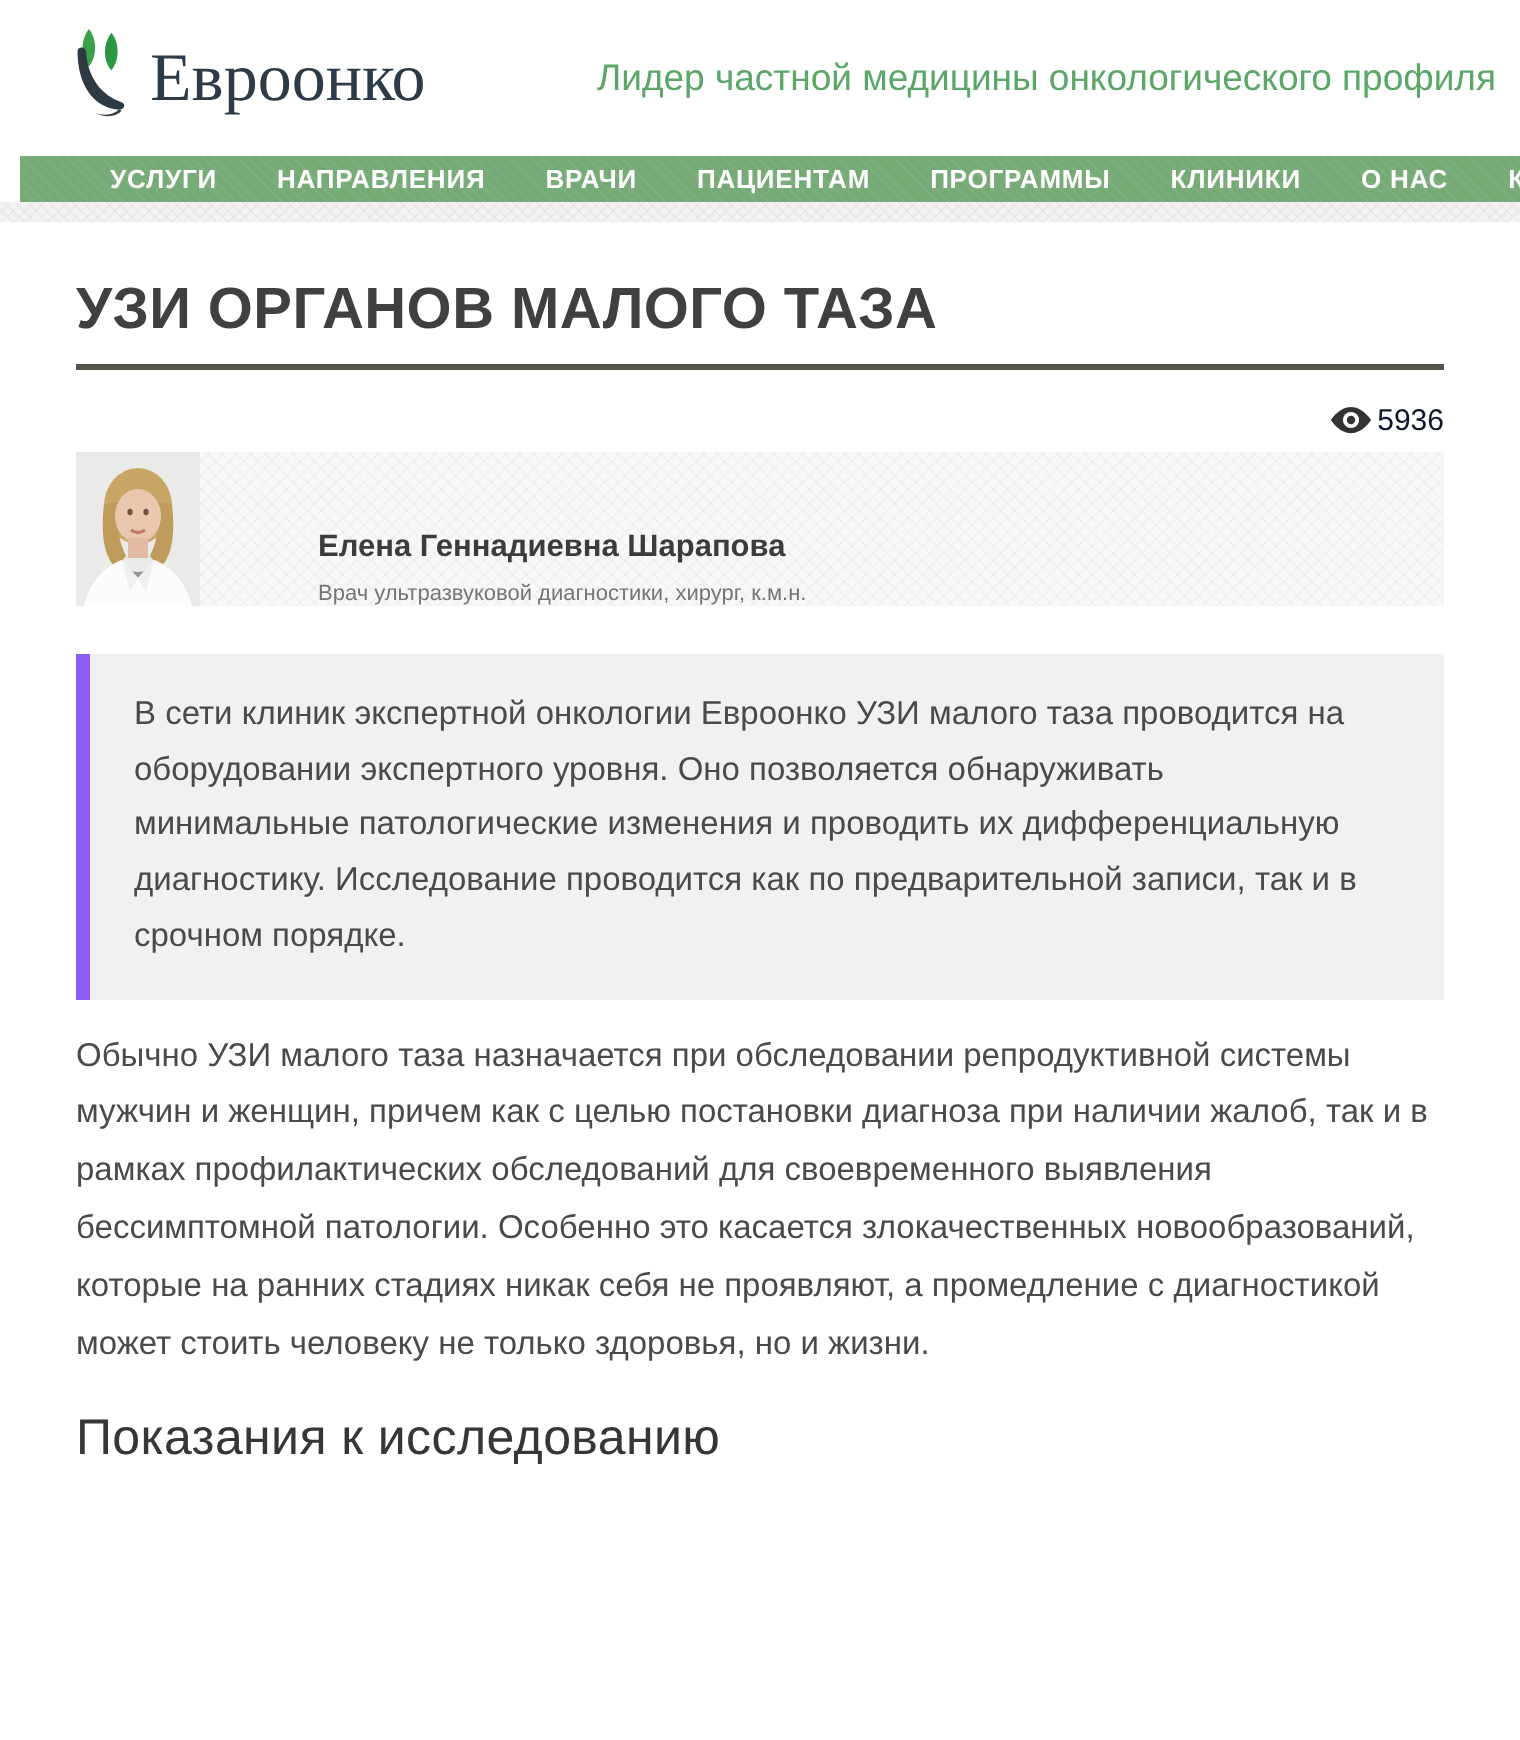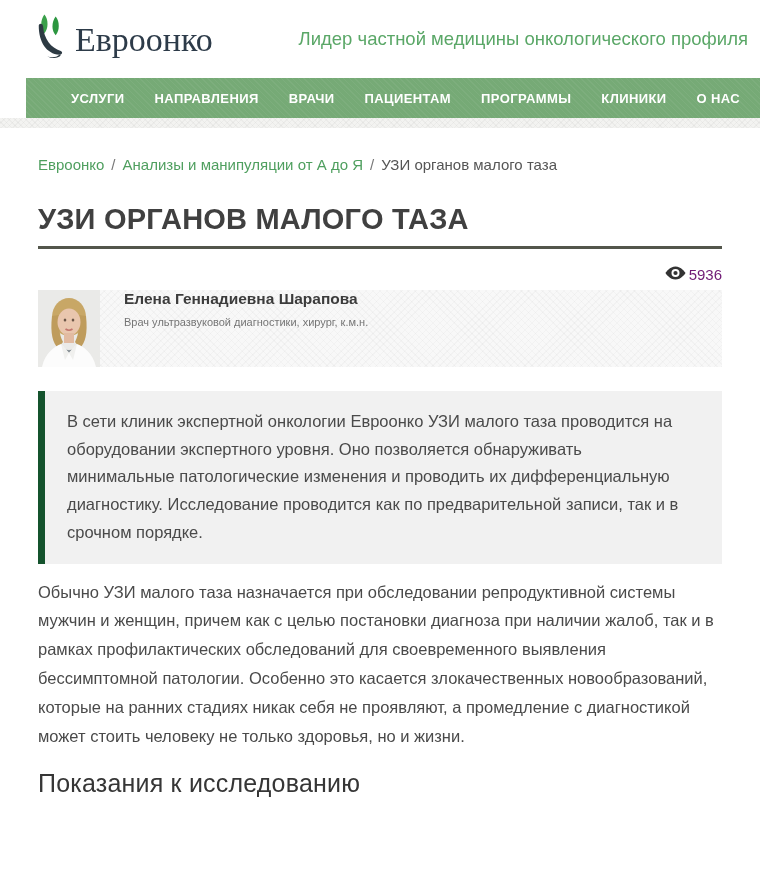--- a/index.html
+++ b/index.html
@@ -11,21 +11,21 @@
   }
 
   
   .site-header { height: 78px; display: flex; align-items: center; padding-left: 35px; box-sizing: border-box; }
   .logo { display: flex; align-items: flex-start; gap: 10px; cursor: pointer; }
   .logo-text { font-family: "Liberation Serif", "DejaVu Serif", serif; font-size: 34px; color: #2d3b49; line-height: 1; margin-top: 10px; }
   .tagline { margin-left: auto; padding-right: 12px; color: #5aa767; font-size: 18.5px; }
 
   
   .main-nav {
-    margin-left: 26px; height: 40px;
+    margin-left: 10px; height: 23px;
     background-color: #76aa76;
     background-image: repeating-linear-gradient(45deg, rgba(255,255,255,0.05) 0 1px, transparent 1px 4px);
     display: flex; align-items: center; gap: 30px; padding-left: 45px;
     white-space: nowrap; overflow: hidden;
   }
   .nav-item { color: #ffffff; font-size: 13px; font-weight: bold; letter-spacing: 0.4px; cursor: pointer; flex: none; }
 
   .sub-strip {
     height: 10px;
     background-color: #f3f3f1;
@@ -42,39 +42,40 @@
   .crumb-current { color: #555555; }
   .crumb-sep { margin: 0 7px; color: #777777; }
 
   .page-title {
     margin: 28px 0 0; font-size: 29px; line-height: 33px; font-weight: bold;
     color: #404040; letter-spacing: 0.2px;
     padding-bottom: 10px; border-bottom: 3px solid #53564b;
   }
 
   .meta-row { margin-top: 15px; height: 20px; display: flex; align-items: center; font-size: 14.5px; color: #9a9a9a; }
-  .views { margin-left: auto; display: flex; align-items: flex-start; gap: 3px; color: #701a75; font-size: 15px; }
+  .views { margin-left: auto; display: flex; align-items: center; gap: 3px; color: #0f172a; font-size: 15px; }
   .views svg { display: block; }
 
   .author-card {
-    margin-top: 6px; display: flex; align-items: flex-start; cursor: pointer;
+    margin-top: 6px; display: flex; align-items: flex-end; cursor: pointer;
     background-color: #f8f8f8;
     background-image:
       repeating-linear-gradient(45deg, rgba(0,0,0,0.025) 0 1px, transparent 1px 5px),
       repeating-linear-gradient(-45deg, rgba(0,0,0,0.025) 0 1px, transparent 1px 5px);
+    gap: 35px;
   }
   .author-photo { width: 62px; height: 77px; flex: none; display: block; }
   .author-info { padding-left: 24px; }
   .author-name { font-weight: bold; font-size: 15.5px; color: #3c3c3c; margin-bottom: 8px; }
   .author-role { font-size: 11px; color: #757575; }
 
   .lead-quote {
     margin-top: 24px;
     background: #f1f1f1;
-    border-left: 7px solid #14532d;
+    border-left: 7px solid #8b5cf6;
     padding: 17px 30px 17px 22px;
     font-size: 16.5px; line-height: 1.68; color: #4a4a4a;
   }
 
   .body-par { margin: 14px 0 0; font-size: 16.5px; line-height: 1.75; color: #4a4a4a; }
 
   .section-heading { margin: 18px 0 0; font-size: 25px; line-height: 29px; color: #363636; font-weight: normal; letter-spacing: 0.2px; }
 </style>
 </head>
 <body>
@@ -102,23 +103,20 @@
   <span class="nav-item">ПРОГРАММЫ</span>
   <span class="nav-item">КЛИНИКИ</span>
   <span class="nav-item">О НАС</span>
   <span class="nav-item">КОНТАКТЫ</span>
 </nav>
 
 <div class="sub-strip"></div>
 
 <main class="content">
 
-  <div class="breadcrumb">
-    <span class="crumb-link">Евроонко</span><span class="crumb-sep">/</span><span class="crumb-link">Анализы и манипуляции от А до Я</span><span class="crumb-sep">/</span><span class="crumb-current">УЗИ органов малого таза</span>
-  </div>
 
   <h1 class="page-title">УЗИ ОРГАНОВ МАЛОГО ТАЗА</h1>
 
   <div class="meta-row">
     <span class="views">
       <span>
         <svg width="21" height="14" viewBox="0 0 24 16">
           <path d="M12 0.5 C5.5 0.5 1.2 7 0.5 8 C1.2 9 5.5 15.5 12 15.5 C18.5 15.5 22.8 9 23.5 8 C22.8 7 18.5 0.5 12 0.5 Z" fill="#333333"></path>
           <circle cx="12" cy="8" r="4.6" fill="#ffffff"></circle>
           <circle cx="12" cy="8" r="2.4" fill="#333333"></circle>

